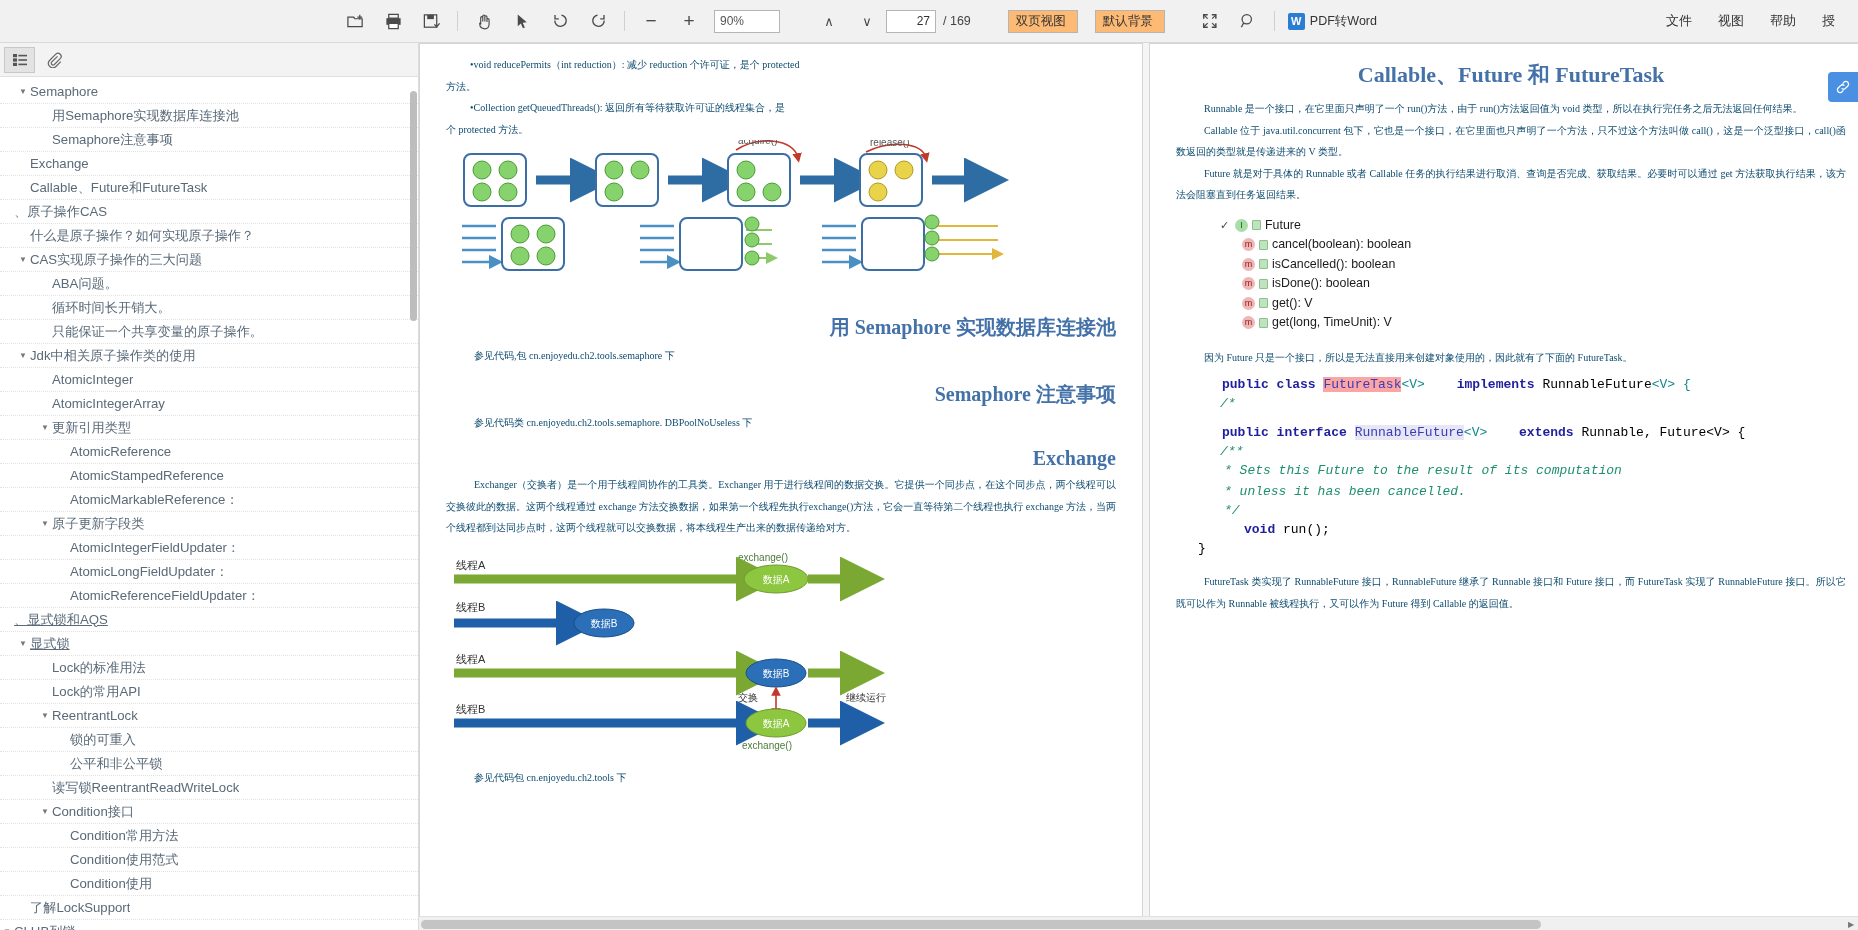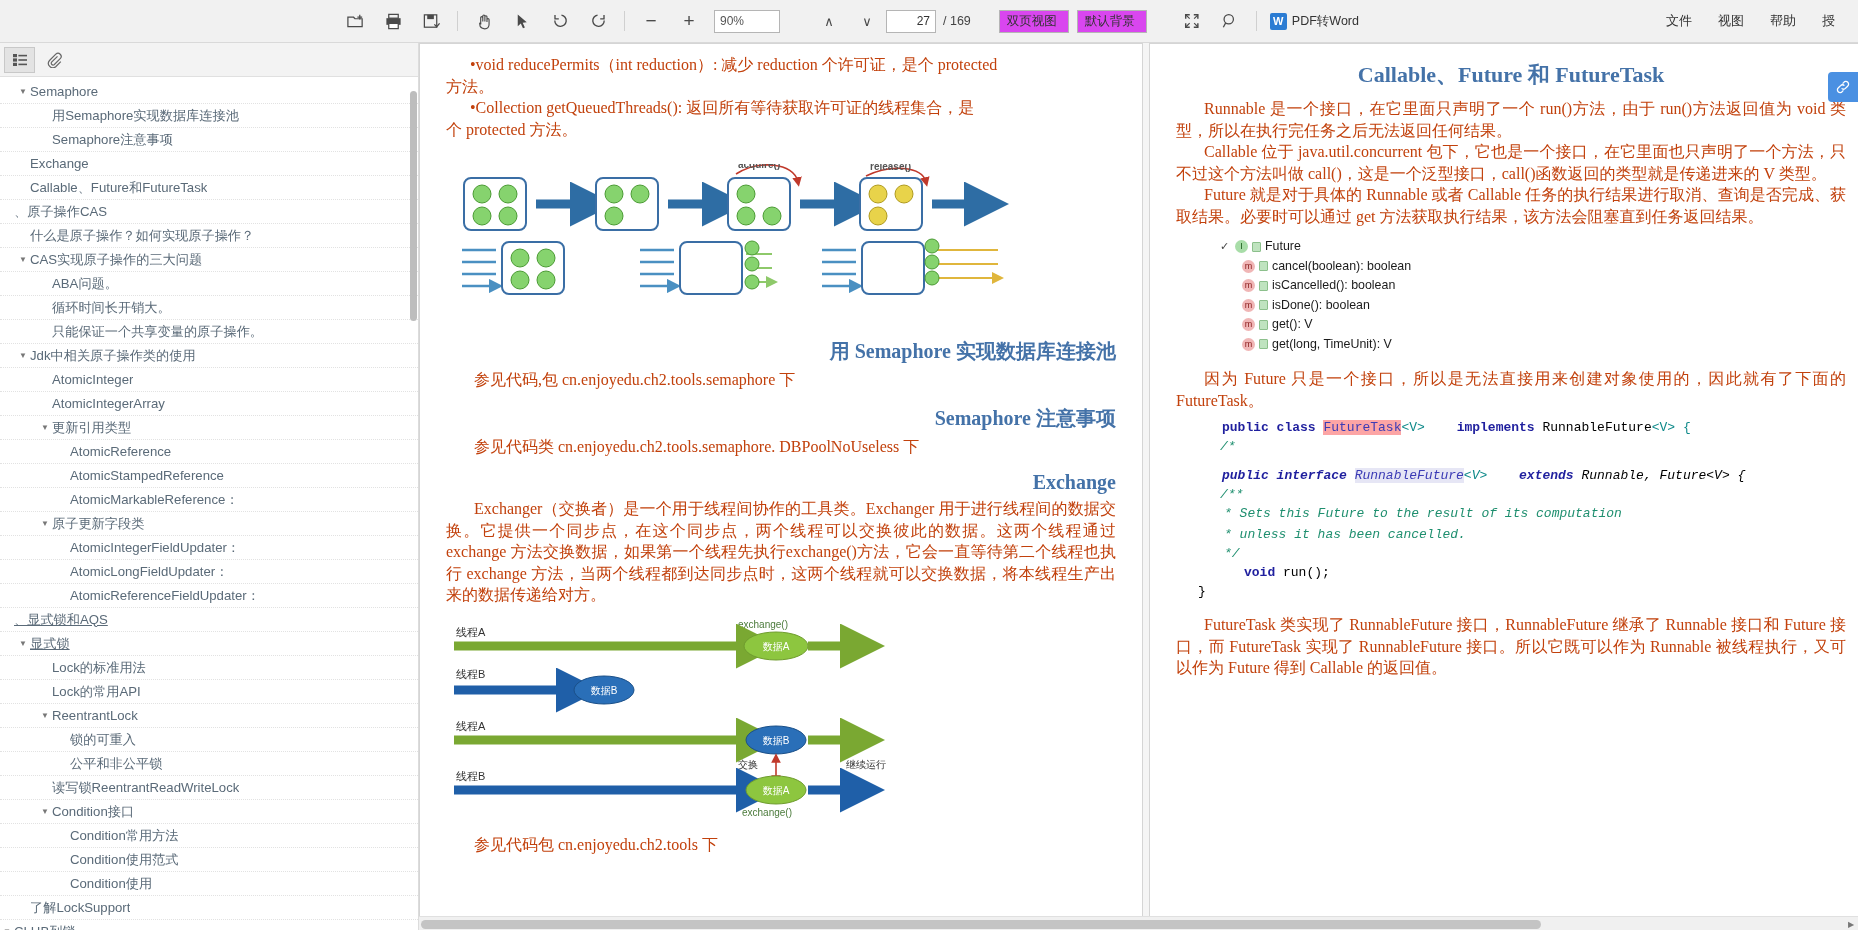--- a/index.html
+++ b/index.html
@@ -30,23 +30,23 @@
     width:66px; height:23px; border:1px solid #b5b5b5; background:#fff;
     font-size:12px; color:#555; padding:0 5px; line-height:21px;
     margin-left:6px;
   }
   .tb-page-input {
     width:50px; height:23px; border:1px solid #b5b5b5; background:#fff;
     font-size:12px; color:#333; padding:0 5px; line-height:21px; text-align:right;
   }
   .tb-page-total { font-size:12.5px; color:#444; margin-left:7px; }
   .tb-select {
-    height:23px; min-width:70px; border:1px solid #b5b5b5; background:#d946ef;
+    height:23px; min-width:70px; border:1px solid #b5b5b5; background:#fdba74;
     font-size:12.5px; color:#333; padding:0 7px; line-height:21px;
-    margin-left:8px; display:flex; align-items:center;
+    margin-left:17px; display:flex; align-items:center;
   }
   .tb-pdf2word {
     display:flex; align-items:center; gap:5px; font-size:12.5px; color:#333;
     cursor:pointer; padding:3px 6px; border-radius:3px;
   }
   .wicon {
     width:17px; height:17px; background:#2b7cd3; color:#fff; font-size:11px;
     font-weight:bold; display:flex; align-items:center; justify-content:center;
     border-radius:2px;
   }
@@ -99,21 +99,21 @@
   .page {
     position:absolute; top:0; background:#fff; border:1px solid #d5d5d5;
   }
   #pageL { left:0px; width:724px; height:923px; }
   #pageR { left:730px; width:724px; height:923px; }
 
   .pbody { position:absolute; left:0; top:0; right:0; bottom:0; padding:10px 26px; }
 
   .p-txt {
     font-family:"Liberation Serif","DejaVu Serif",serif;
-    font-size:16px; color:#c2410c; line-height:21.5px; text-align:justify;
+    font-size:10px; color:#0c4a6e; line-height:21.5px; text-align:justify;
   }
   .indent { text-indent:28px; }
   .h-blue {
     font-family:"Liberation Serif","DejaVu Serif",serif;
     color:#4472a8; font-weight:bold; font-size:20px; margin:14px 0 4px 0;text-align:right;
   }
   .h-blue-r {
     font-family:"Liberation Serif","DejaVu Serif",serif;
     color:#4472a8; font-weight:bold; font-size:22px; text-align:center; margin:6px 0 8px 0;
   }
@@ -430,21 +430,21 @@
   <div id="docarea">
 
     <div class="page" id="pageL">
       <div class="pbody">
 
         <div class="p-txt" style="text-indent:24px;">•void reducePermits（int reduction）: 减少 reduction 个许可证，是个 protected</div>
         <div class="p-txt">方法。</div>
         <div class="p-txt" style="text-indent:24px;">•Collection getQueuedThreads(): 返回所有等待获取许可证的线程集合，是</div>
         <div class="p-txt">个 protected 方法。</div>
 
-        <div style="position:relative;height:160px;margin-top:24px;font-weight:bold;">
+        <div style="position:relative;height:160px;margin-top:0;">
           <svg width="672" height="160" viewBox="0 0 672 160">
 
             <g>
               <rect x="18" y="14" width="62" height="52" rx="7" fill="#fff" stroke="#3a6ea5" stroke-width="2"></rect>
               <circle cx="36" cy="30" r="9" fill="#86d36e" stroke="#4b9b34"></circle>
                 <circle cx="62" cy="30" r="9" fill="#86d36e" stroke="#4b9b34"></circle>
               <circle cx="36" cy="52" r="9" fill="#86d36e" stroke="#4b9b34"></circle>
                 <circle cx="62" cy="52" r="9" fill="#86d36e" stroke="#4b9b34"></circle>
               <path d="M90 40h52" stroke="#2e6da4" stroke-width="9" marker-end="url(#ah)"></path>
             </g>
@@ -629,21 +629,21 @@
             <span class="leafico"></span>
             <span>get(long, TimeUnit): V</span>
           </div>
         </div>
 
         <div class="p-txt indent" style="margin-top:14px;">因为 Future 只是一个接口，所以是无法直接用来创建对象使用的，因此就有了下面的 FutureTask。</div>
 
         <div class="code-blk"><span class="kw">public class </span><span class="cls-sel">FutureTask</span><span class="gen">&lt;V&gt;</span><span class="kw"> implements </span><span>RunnableFuture</span><span class="gen">&lt;V&gt; {</span></div>
         <div class="code-blk cmt" style="margin-left:44px;margin-top:0;">/*</div>
 
-        <div class="code-blk" style="margin-top:12px;font-style:italic;"><span class="kw">public interface </span><span class="cls">RunnableFuture</span><span class="gen">&lt;V&gt;</span><span class="kw"> extends </span><span>Runnable, Future&lt;V&gt; {</span></div>
+        <div class="code-blk" style="margin-top:12px;"><span class="kw">public interface </span><span class="cls">RunnableFuture</span><span class="gen">&lt;V&gt;</span><span class="kw"> extends </span><span>Runnable, Future&lt;V&gt; {</span></div>
         <div class="code-blk cmt" style="margin-left:44px;margin-top:0;">/**</div>
         <div class="code-blk cmt" style="margin-left:48px;margin-top:0;">* Sets this Future to the result of its computation</div>
         <div class="code-blk cmt" style="margin-left:48px;margin-top:4px;">* unless it has been cancelled.</div>
         <div class="code-blk cmt" style="margin-left:48px;margin-top:0;">*/</div>
         <div class="code-blk" style="margin-left:44px;margin-top:0;"><span class="kw">void </span><span>run();</span></div>
         <div class="code-blk" style="margin-top:0;">}</div>
 
         <div class="p-txt indent" style="margin-top:14px;">FutureTask 类实现了 RunnableFuture 接口，RunnableFuture 继承了 Runnable 接口和 Future 接口，而 FutureTask 实现了 RunnableFuture 接口。所以它既可以作为 Runnable 被线程执行，又可以作为 Future 得到 Callable 的返回值。</div>
       </div>
     </div>

